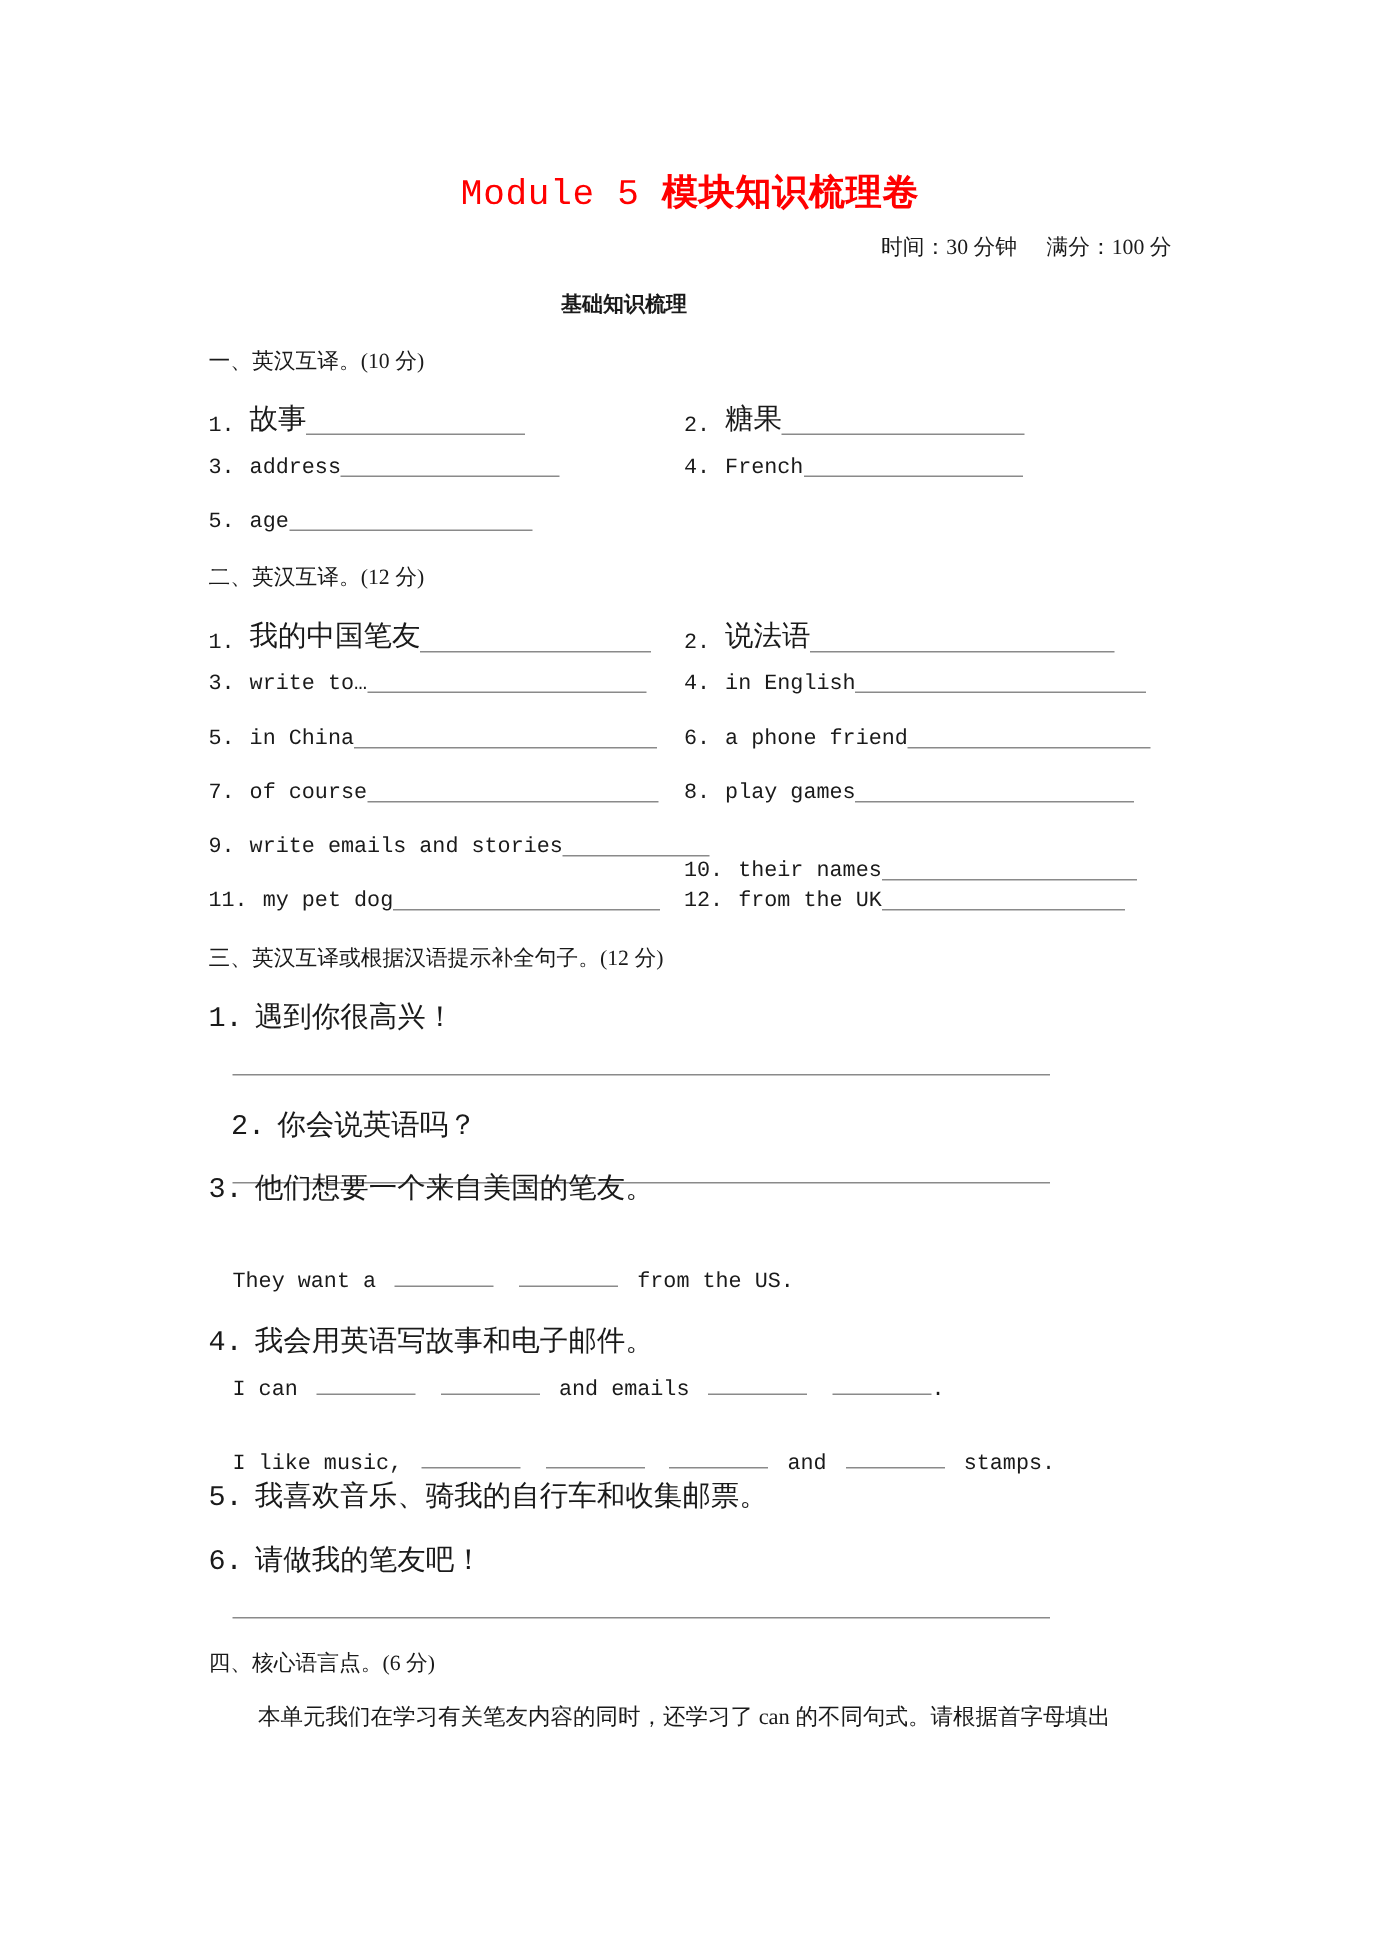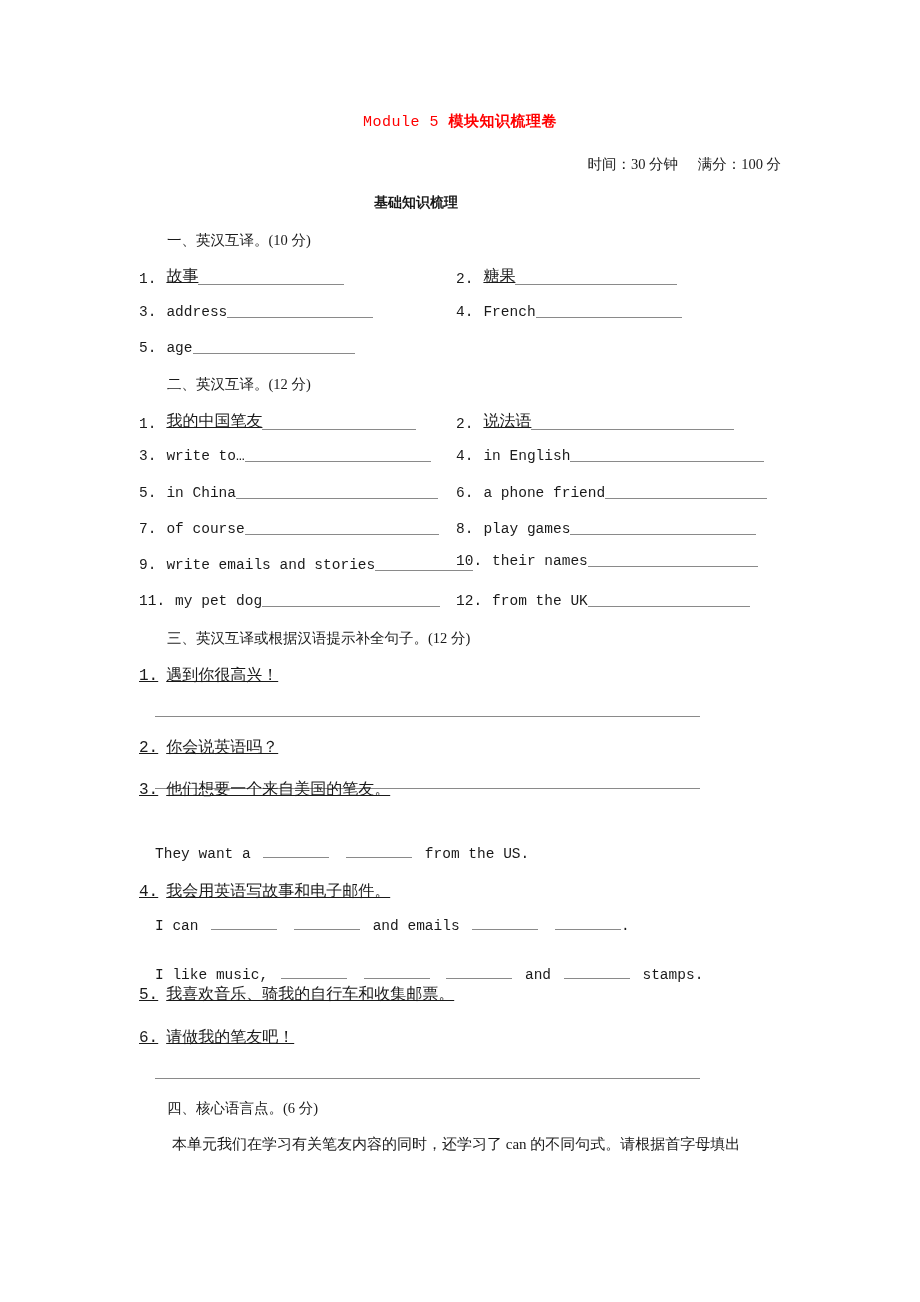--- a/index.html
+++ b/index.html
@@ -16,21 +16,21 @@
       color: #1a1a1a;
       font-size: 14.5px;
     }
     .abs { position: absolute; white-space: nowrap; }
     .title {
       top: 112px;
       left: 0;
       width: 920px;
       text-align: center;
       color: #ff0000;
-      font-size: 15px;
+      font-size: 24px;
       font-family: "Liberation Mono", "DejaVu Sans Mono", monospace;
       letter-spacing: 0.5px;
     }
     .title .cn {
       font-family: "DejaVu Sans", sans-serif;
       font-weight: bold;
     }
     .meta {
       top: 155px;
       right: 139px;
@@ -42,21 +42,20 @@
       left: 0;
       width: 832px;
       text-align: center;
       font-family: "DejaVu Sans", sans-serif;
       font-weight: bold;
       font-size: 14px;
     }
     .section-title {
       left: 139px;
       font-size: 14.5px;
-      margin-left: 28px;
     }
     .item {
       font-family: "Liberation Mono", "DejaVu Sans Mono", monospace;
       font-size: 14.5px;
       display: flex;
       align-items: flex-end;
     }
     .item .num { margin-right: 10px; }
     .item .txt { }
     .blank {
@@ -80,22 +79,21 @@
     .sentence .gap {
       display: inline-block;
       width: 66px;
       border-bottom: 1px solid #8a8a8a;
       height: 12px;
       margin: 0 4px;
       vertical-align: baseline;
     }
     .cn-q {
       font-family: "DejaVu Sans", sans-serif;
-      font-size: 16px;
-      text-decoration: underline;
+      font-size: 19px;
     }
     .cn-q .num {
       font-family: "Liberation Mono", monospace;
       margin-right: 8px;
     }
     .para {
       left: 172px;
       font-size: 15px;
     }
   </style>
@@ -183,21 +181,21 @@
   <span class="num">8.</span>
   <span class="txt">play games</span>
   <span class="blank" style="width:186px;"></span>
 </div>
 
 <div class="abs item" style="top:556px; left:139px;">
   <span class="num">9.</span>
   <span class="txt">write emails and stories</span>
   <span class="blank" style="width:98px;"></span>
 </div>
-<div class="abs item" style="top:552px; left:456px;">
+<div class="abs item" style="top:572px; left:456px;">
   <span class="num">10.</span>
   <span class="txt">their names</span>
   <span class="blank" style="width:170px;"></span>
 </div>
 
 <div class="abs item" style="top:592px; left:139px;">
   <span class="num">11.</span>
   <span class="txt">my pet dog</span>
   <span class="blank" style="width:178px;"></span>
 </div>
@@ -207,21 +205,21 @@
   <span class="blank" style="width:162px;"></span>
 </div>
 
 <div class="abs section-title" style="top:629px;">三、英汉互译或根据汉语提示补全句子。(12 分)</div>
 
 <div class="abs cn-q" style="top:665px; left:139px;">
   <span class="num">1.</span><span>遇到你很高兴！</span>
 </div>
 <div class="answer-line" style="top:716px;"></div>
 
-<div class="abs cn-q" style="top:737px; left:139px;">
+<div class="abs cn-q" style="top:737px; left:154px;">
   <span class="num">2.</span><span>你会说英语吗？</span>
 </div>
 <div class="answer-line" style="top:788px;"></div>
 
 <div class="abs cn-q" style="top:779px; left:139px;">
   <span class="num">3.</span><span>他们想要一个来自美国的笔友。</span>
 </div>
 <div class="abs sentence" style="top:845px;">
   <span>They want a</span>
   <span class="gap"></span>

